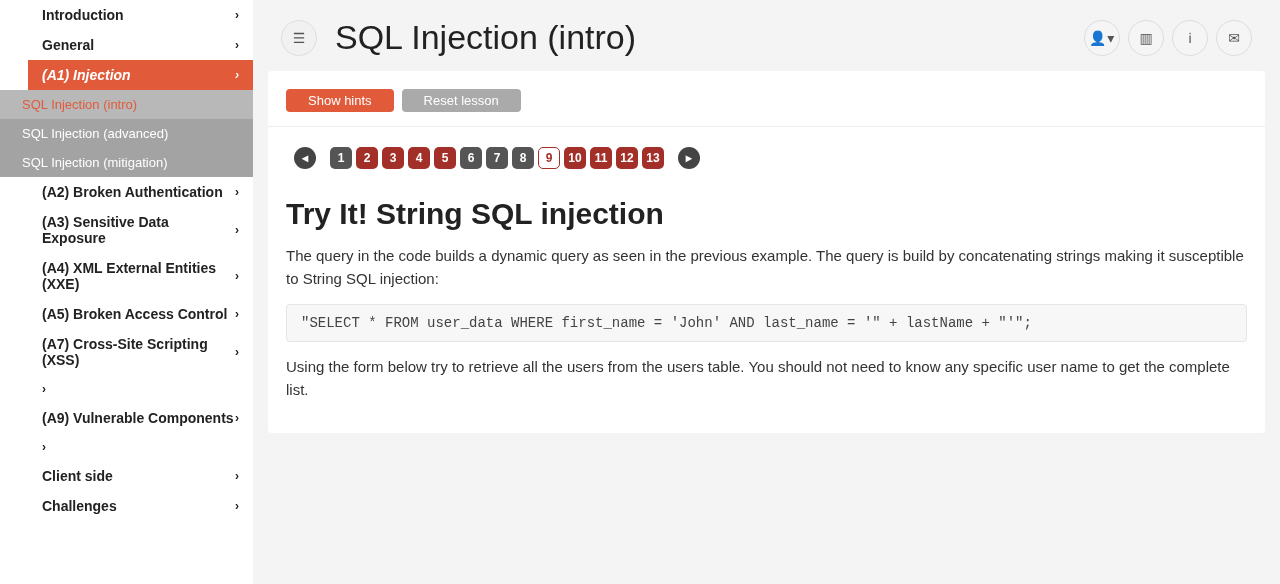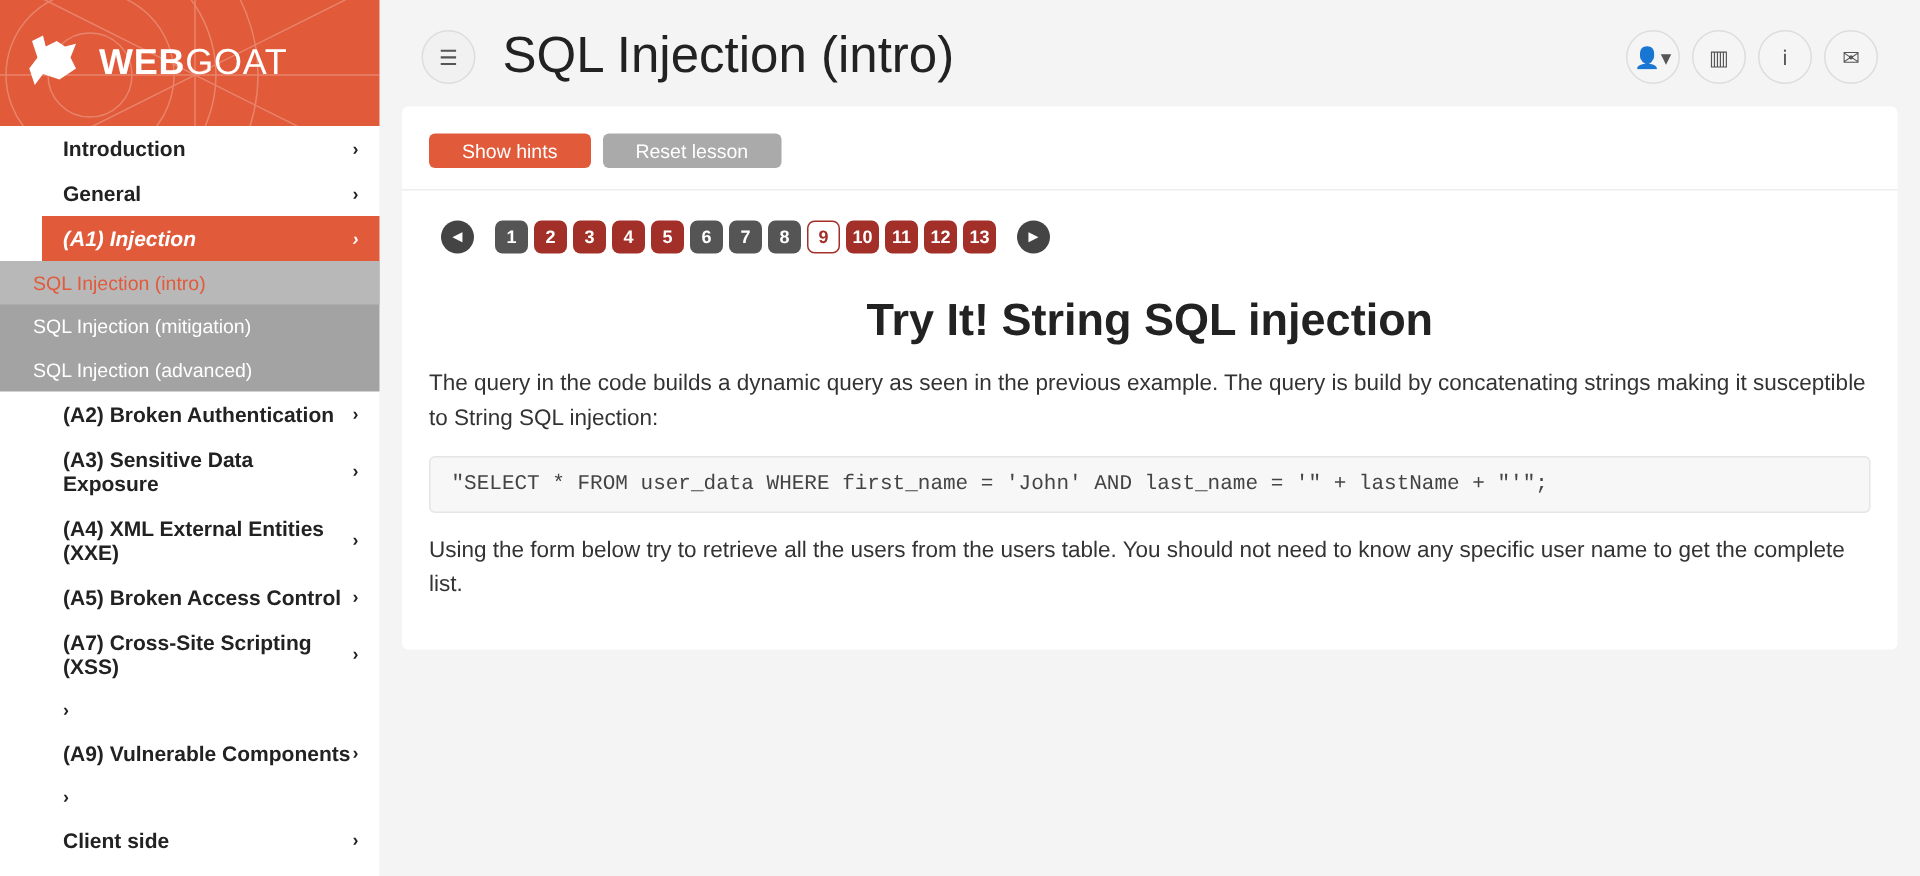--- a/index.html
+++ b/index.html
@@ -28,69 +28,51 @@
 .top-buttons { display: flex; gap: 8px; margin-bottom: 14px; }
 .btn { padding: 4px 22px; border-radius: 4px; border: none; font-size: 13px; cursor: pointer; }
 .btn-red { background: #e15a3a; color: #fff; }
 .btn-gray { background: #aaa; color: #fff; }
 .divider { border: none; border-top: 1px solid #eee; margin: 12px -18px 20px -18px; }
 .pager-row { display: flex; align-items: center; gap: 6px; margin-bottom: 28px; }
 .pager-arrow { width: 22px; height: 22px; border-radius: 50%; background: #444; display: flex; align-items: center; justify-content: center; color: #fff; cursor: pointer; font-size: 11px; margin: 0 8px; }
 .pager-num { width: 22px; height: 22px; border-radius: 5px; display: flex; align-items: center; justify-content: center; color: #fff; font-size: 12px; font-weight: 600; cursor: pointer; background: #a23028; }
 .pager-num.done { background: #555; }
 .pager-num.current { background: #fff; color: #a23028; border: 1px solid #a23028; }
-.lesson-h2 { font-size: 30px; font-weight: 600; color: #222; margin-bottom: 14px; text-align: center; }
+.lesson-h2 { font-size: 30px; font-weight: 600; color: #222; margin-bottom: 14px; }
 .lesson-p { font-size: 15px; line-height: 1.5; color: #333; margin-bottom: 14px; }
 .code-block { background: #f7f7f7; border: 1px solid #e5e5e5; border-radius: 4px; padding: 10px 14px; font-family: "Courier New", monospace; font-size: 14px; color: #444; margin-bottom: 14px; }
 .attack-box { border: 2px solid #a23028; border-radius: 10px; padding: 14px 16px; background: #fafafa; display: flex; align-items: center; flex-wrap: wrap; gap: 6px; font-size: 14px; }
 .attack-box select { font-size: 13px; padding: 2px 4px; border: 1px solid #ccc; border-radius: 4px; background: #fff; }
 .attack-box select.mac { -webkit-appearance: menulist-button; }
 .get-btn { padding: 4px 10px; border: 1px solid #bbb; background: #f5f5f5; border-radius: 3px; cursor: pointer; font-size: 14px; margin-left: auto; }
 .sql-text { font-family: inherit; }
 </style>
 </head>
 <body>
 
 <div class="app">
   <aside class="sidebar">
-    <div class="brand">
-      <svg class="web-bg" viewBox="0 0 200 100">
-        <g stroke="#fff" stroke-width="0.7" fill="none">
-          <line x1="0" y1="0" x2="200" y2="100"></line>
-            <line x1="0" y1="50" x2="200" y2="50"></line>
-            <line x1="0" y1="100" x2="200" y2="0"></line>
-            <line x1="100" y1="0" x2="100" y2="100"></line>
-          <circle cx="50" cy="50" r="20"></circle>
-            <circle cx="50" cy="50" r="40"></circle>
-            <circle cx="50" cy="50" r="60"></circle>
-            <circle cx="50" cy="50" r="80"></circle>
-        </g>
-      </svg>
-      <svg class="goat" viewBox="0 0 24 24">
-          <path fill="#fff" d="M4 4 L8 2 L9 6 L13 4 L16 6 L20 5 L18 10 L20 14 L14 18 L8 16 L5 20 L3 14 L6 10 Z"></path>
-        </svg>
-      <span><span class="brand-web">WEB</span><span class="brand-goat">GOAT</span></span>
-    </div>
     <nav class="nav">
       <div class="nav-item">
           <span>Introduction</span>
           <span class="chev">›</span>
         </div>
       <div class="nav-item">
           <span>General</span>
           <span class="chev">›</span>
         </div>
       <div class="nav-item active">
           <span>(A1) Injection</span>
           <span class="chev">›</span>
         </div>
       <div class="nav-sub">
         <div class="nav-sub-item current">SQL Injection (intro)</div>
+        <div class="nav-sub-item">SQL Injection (advanced)</div>
         <div class="nav-sub-item">SQL Injection (mitigation)</div>
-        <div class="nav-sub-item">SQL Injection (advanced)</div>
       </div>
       <div class="nav-item">
           <span>(A2) Broken Authentication</span>
           <span class="chev">›</span>
         </div>
       <div class="nav-item">
           <span>(A3) Sensitive Data Exposure</span>
           <span class="chev">›</span>
         </div>
       <div class="nav-item">

